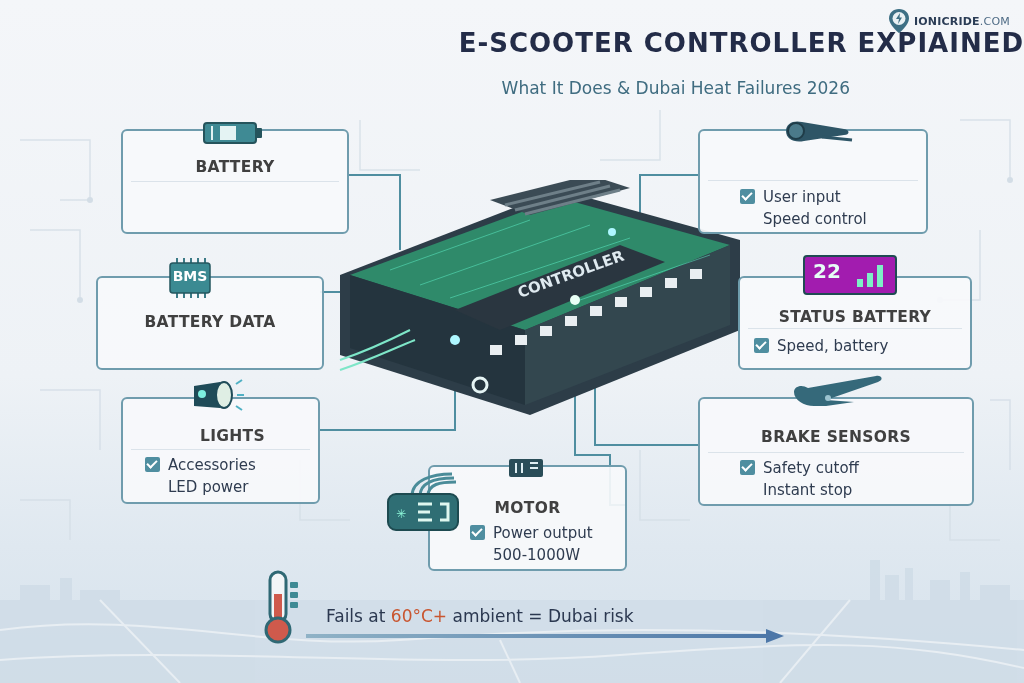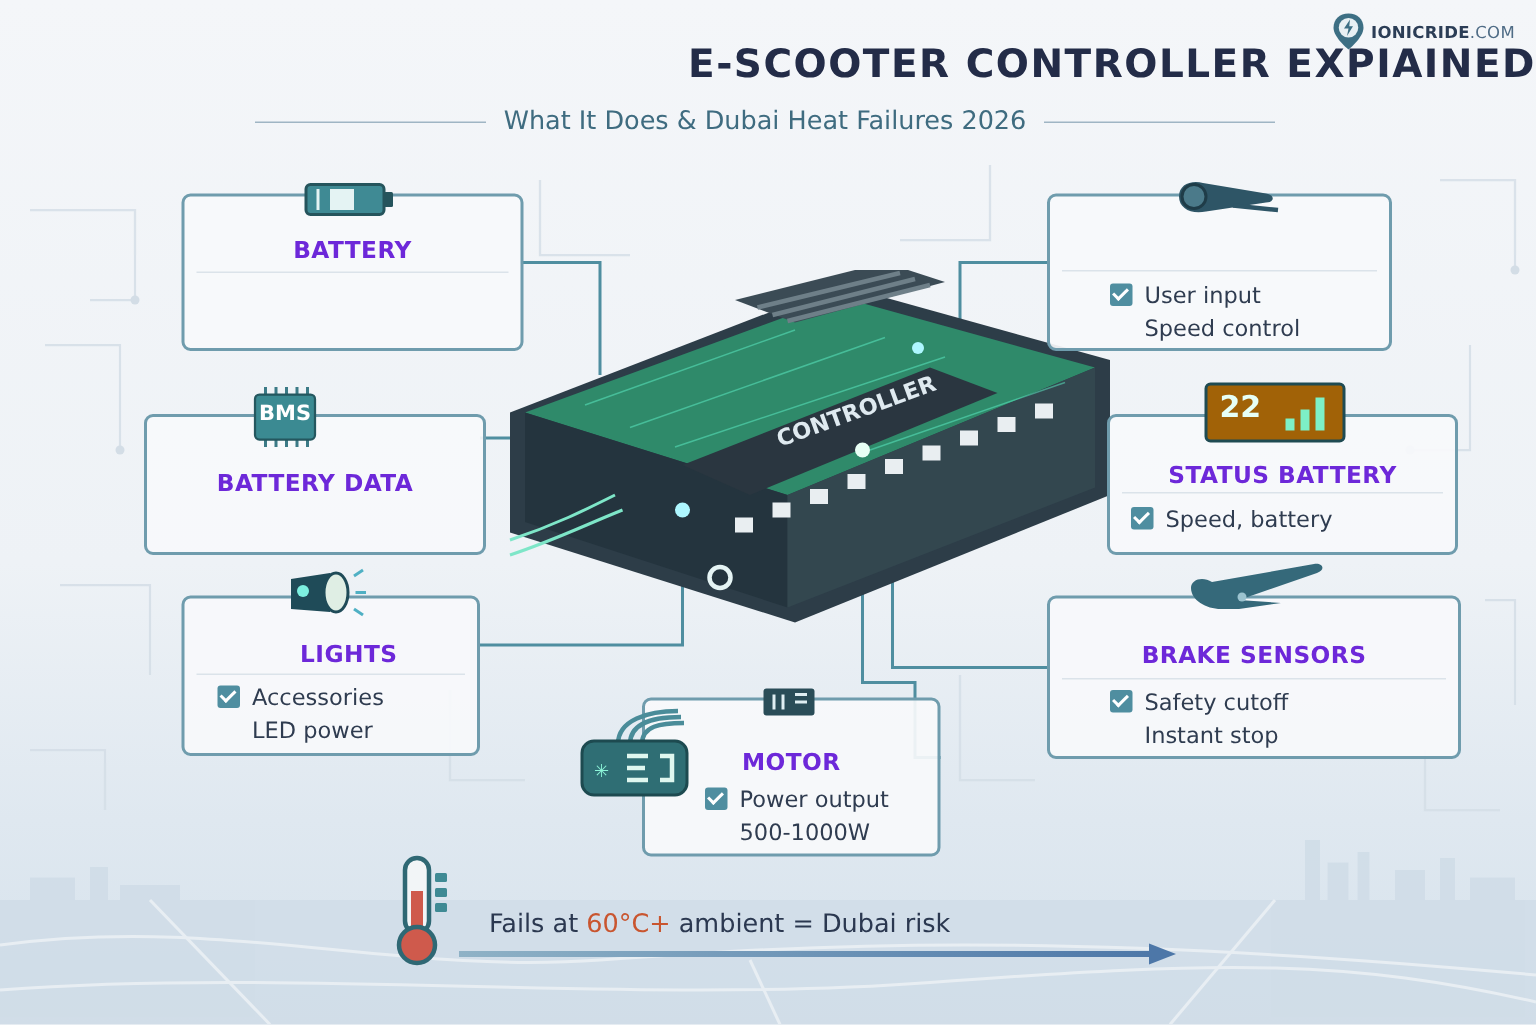--- a/index.html
+++ b/index.html
@@ -3,28 +3,28 @@
 <meta charset="utf-8">
 <style>
   html,body{margin:0;padding:0;}
   body{width:1024px;height:683px;overflow:hidden;position:relative;
     background:linear-gradient(180deg,#f4f6f9 0%,#eef2f6 55%,#dfe8f0 80%,#d6e2ec 100%);
     font-family:"DejaVu Sans","Liberation Sans",sans-serif;color:#26354a;}
   .abs{position:absolute;}
   .bg-svg{position:absolute;left:0;top:0;width:1024px;height:683px;}
   .title{position:absolute;left:0;top:28px;width:1024px;text-align:right;
     font-family:"DejaVu Sans",sans-serif;font-weight:bold;font-size:26px;letter-spacing:1px;color:#232c48;}
-  .subtitle-row{position:absolute;left:170px;top:66px;width:680px;height:30px;display:flex;align-items:center;gap:12px;}
+  .subtitle-row{position:absolute;left:170px;top:66px;width:680px;height:30px;display:flex;align-items:flex-end;gap:12px;flex-direction:column;}
   .subtitle-row .rule{flex:1;height:1px;background:#9fb5c4;}
   .subtitle{font-size:17px;color:#3f6c80;white-space:nowrap;}
   .logo{position:absolute;left:888px;top:8px;display:flex;align-items:center;gap:4px;}
   .logo-text{font-size:11px;font-weight:bold;color:#2b3d56;letter-spacing:.2px;}
   .logo-text span{font-weight:normal;color:#4f6c86;}
   .card{position:absolute;border:2px solid #6f9cad;border-radius:6px;background:rgba(247,249,251,0.93);}
-  .card-title{position:absolute;left:0;width:100%;text-align:center;font-weight:bold;font-size:15.5px;color:#6d28d9;letter-spacing:.3px;}
+  .card-title{position:absolute;left:0;width:100%;text-align:center;font-weight:bold;font-size:15.5px;color:#404040;letter-spacing:.3px;}
   .card-body{position:absolute;font-size:15px;color:#2f3c50;line-height:22px;}
   .chk{display:inline-block;width:15px;height:15px;background:#4f8ea0;border-radius:2px;vertical-align:-2px;margin-right:8px;position:relative;}
   .chk::after{content:"";position:absolute;left:4px;top:1px;width:4px;height:8px;border:solid #fff;border-width:0 2px 2px 0;transform:rotate(45deg);}
   .inner{position:absolute;border-top:1px solid #dbe3ea;}
   .banner{position:absolute;left:318px;top:596px;width:400px;height:40px;}
   .banner-text{position:absolute;left:8px;top:10px;font-size:17px;color:#2b3850;white-space:nowrap;}
   .banner-text .hot{color:#c9552f;}
 </style>
 </head>
 <body>
@@ -179,21 +179,21 @@
   <div style="position:absolute;left:0;top:10px;width:50px;text-align:center;color:#fff;font-size:14px;font-weight:bold;">BMS</div>
 </div>
 
 <div class="card" style="left:738px;top:276px;width:230px;height:90px;">
   <div class="card-title" style="top:30px;">STATUS BATTERY</div>
   <div class="inner" style="left:8px;top:50px;width:214px;"></div>
   <div class="card-body" style="left:14px;top:57px;">
     <div><span class="chk"></span><span>Speed, battery</span></div>
   </div>
 </div>
-<div class="abs" style="left:803px;top:255px;width:90px;height:36px;border-radius:4px;background:#a16207;border:2px solid #1f4b52;">
+<div class="abs" style="left:803px;top:255px;width:90px;height:36px;border-radius:4px;background:#a21caf;border:2px solid #1f4b52;">
   <div style="position:absolute;left:8px;top:2px;color:#e6fff6;font-size:20px;font-weight:bold;">22</div>
   <svg width="40" height="28" viewBox="0 0 40 28" style="position:absolute;left:46px;top:4px;">
     <rect x="6" y="18" width="6" height="8" fill="#7df0c6"></rect>
       <rect x="16" y="12" width="6" height="14" fill="#7df0c6"></rect>
       <rect x="26" y="4" width="6" height="22" fill="#7df0c6"></rect>
   </svg>
 </div>
 
 <div class="card" style="left:121px;top:397px;width:195px;height:103px;">
   <div class="card-title" style="top:28px;padding-left:12px;">LIGHTS</div>

